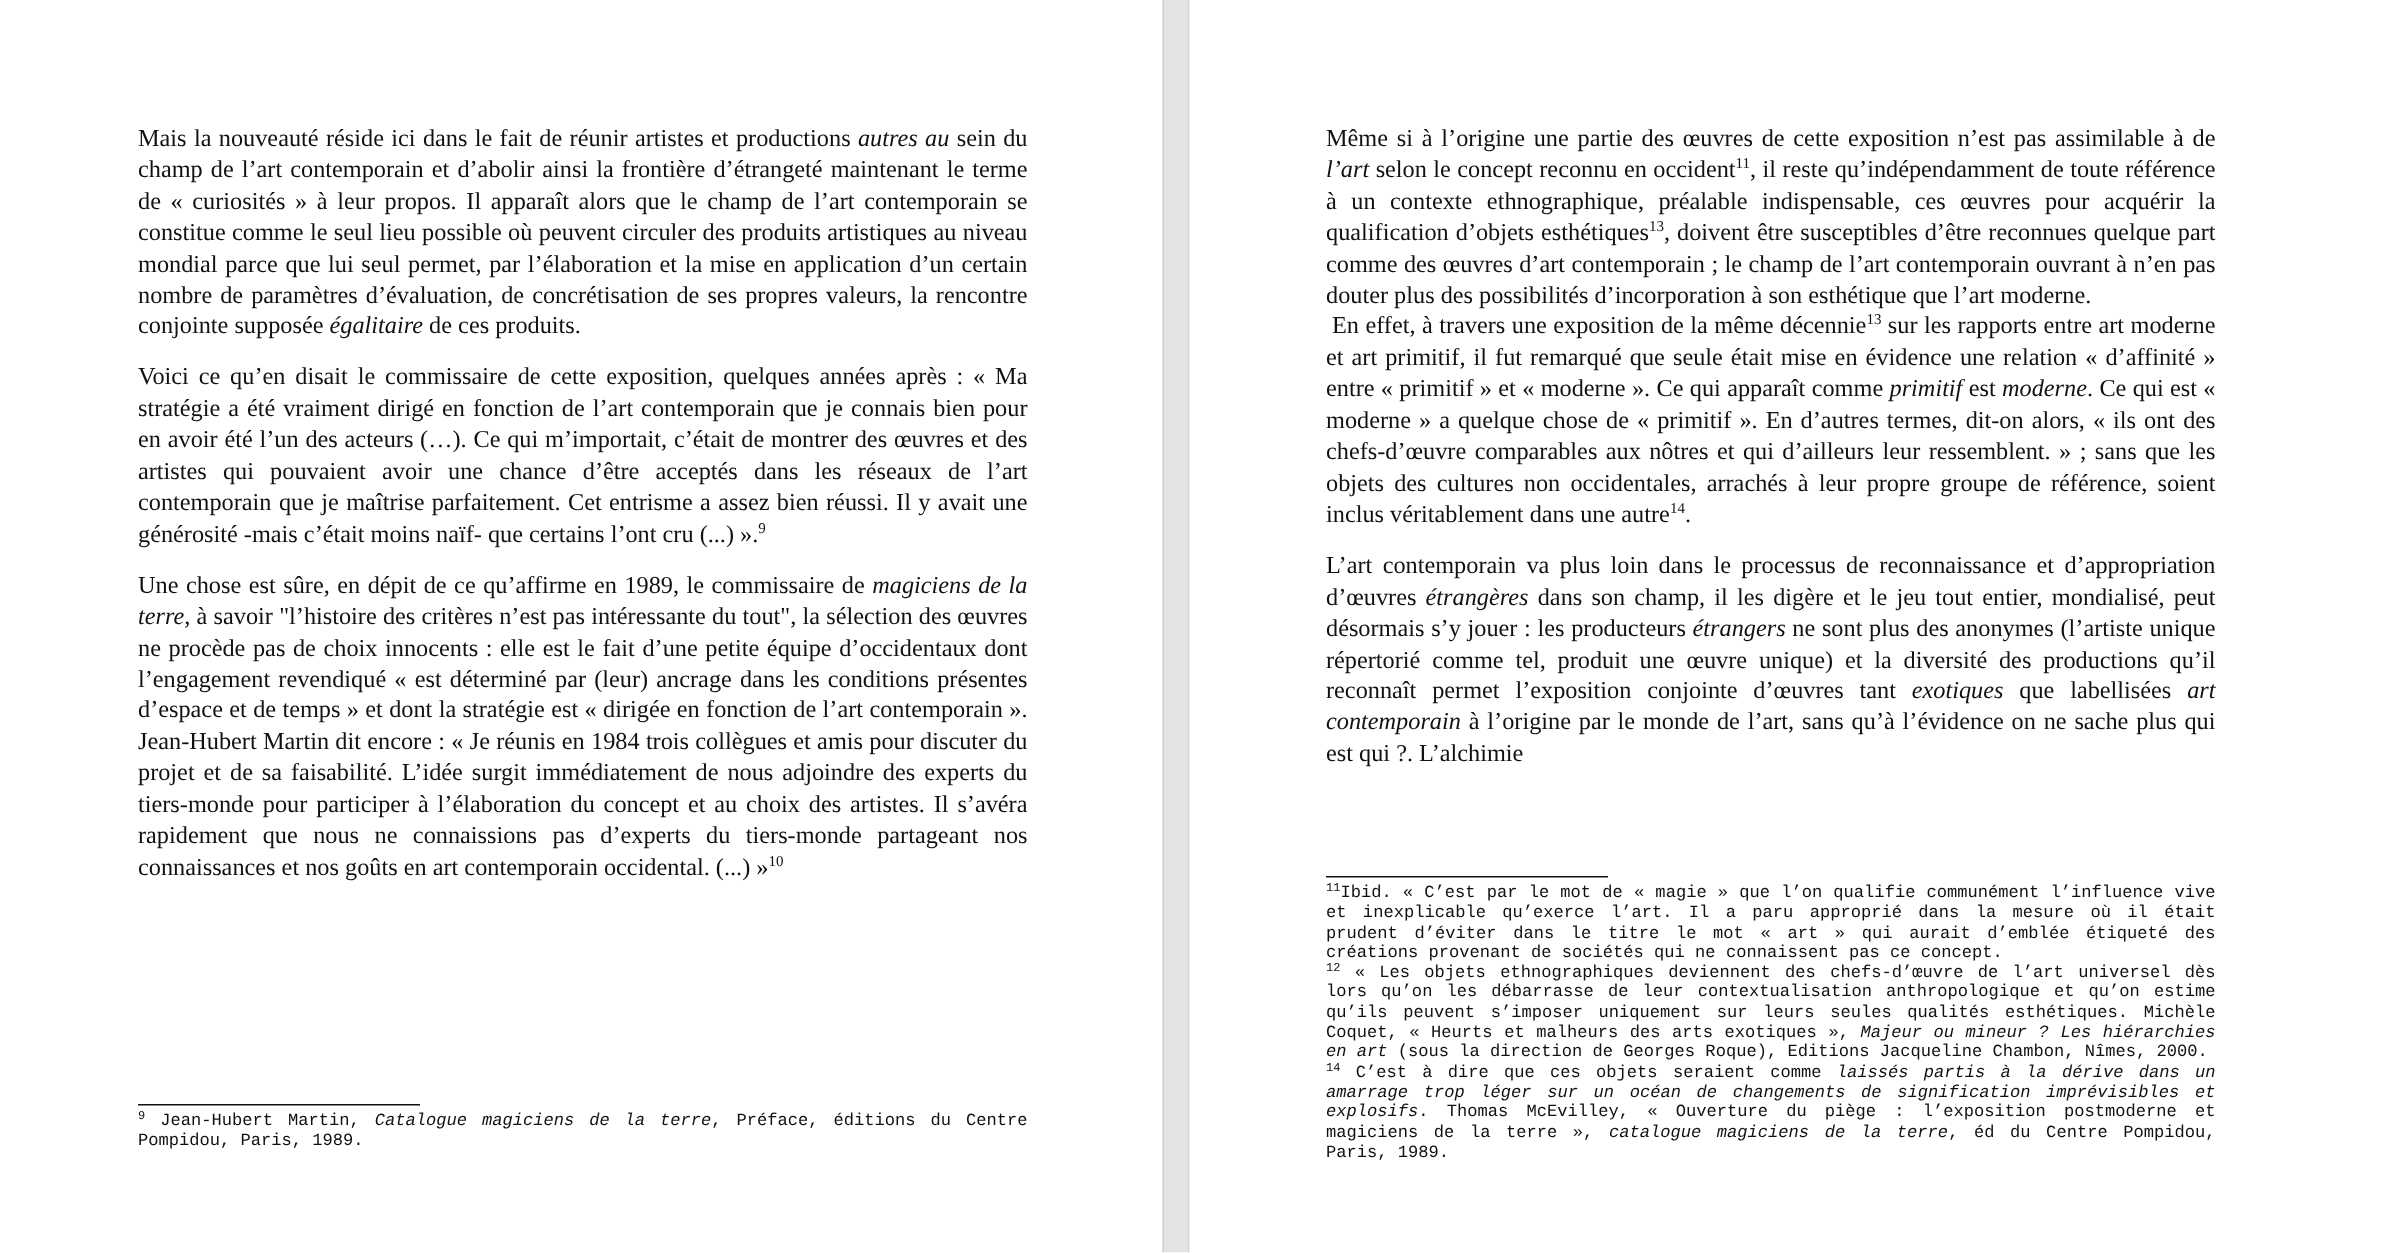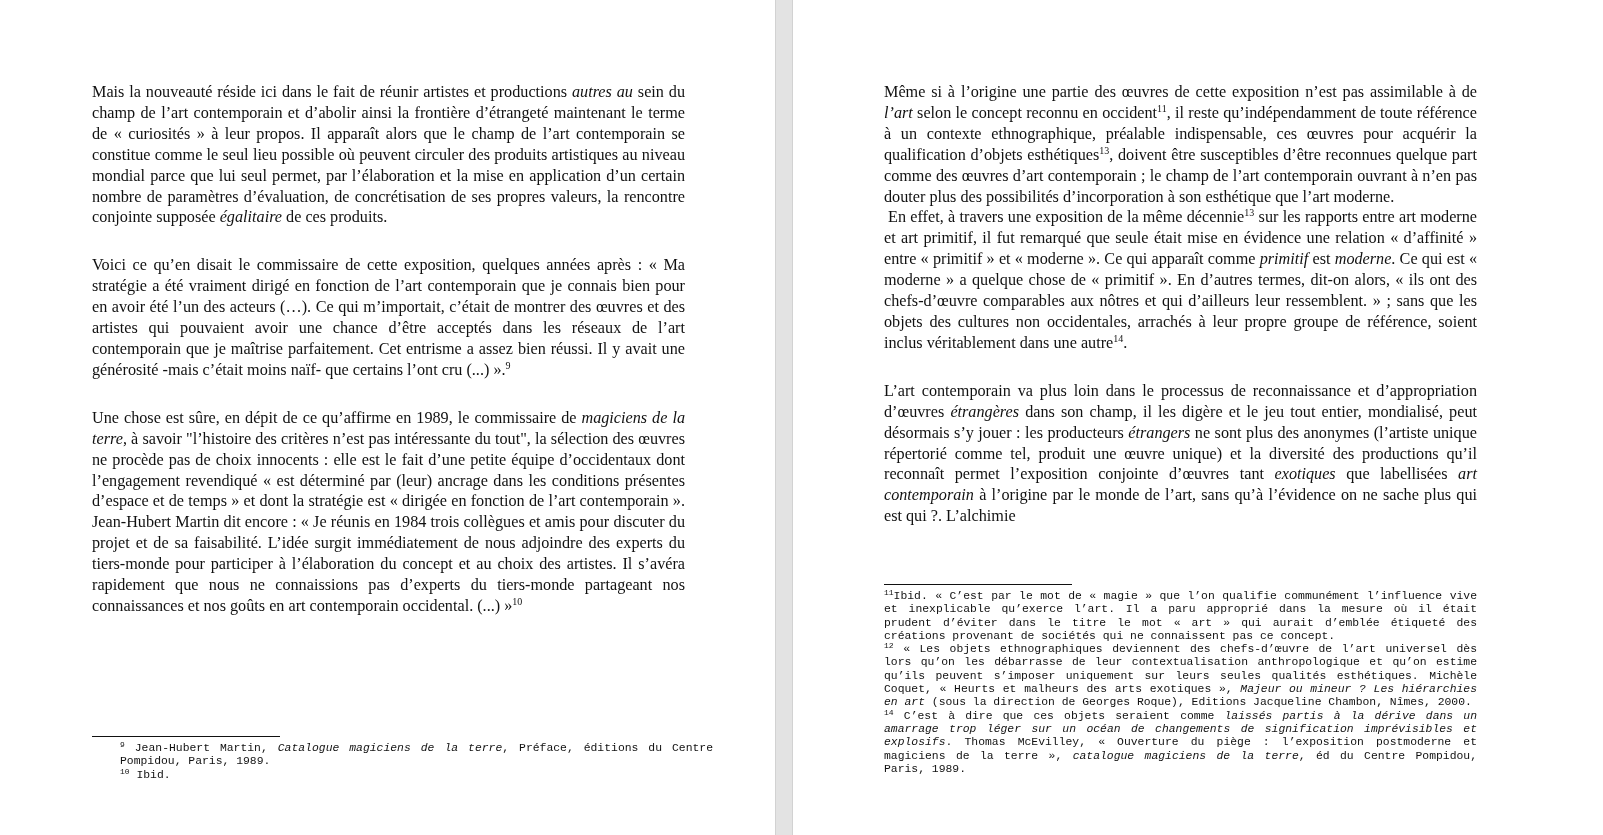--- a/index.html
+++ b/index.html
@@ -25,51 +25,50 @@
   .body-text {
     position: absolute;
     width: 593px;
     font-size: 16.2px;
     line-height: 20.9px;
     text-align: justify;
   }
   #page-left .body-text { left: 92px; top: 82px; }
   #page-right .body-text { left: 91px; top: 82px; }
   .body-text p { margin: 0; }
-  .body-text p.gap { margin-top: 27px; }
+  .body-text p.gap { margin-top: 13px; }
   .body-text p.indent1 { text-indent: 4px; }
   sup { font-size: 10px; line-height: 0; vertical-align: 6px; }
   .fn-rule {
     position: absolute; height: 1px; background: #111; width: 188px;
   }
   #page-left .fn-rule { left: 92px; top: 736px; }
   #page-right .fn-rule { left: 91px; top: 584px; }
   .footnotes {
     position: absolute; width: 593px;
     font-size: 11.4px; line-height: 13.3px; text-align: justify;
   }
-  #page-left .footnotes { left: 92px; top: 742px; margin-left: 28px; }
+  #page-left .footnotes { left: 92px; top: 742px; }
   #page-right .footnotes { left: 91px; top: 590px; }
   .footnotes p { margin: 0; font-family: Liberation Mono, monospace; }
   .footnotes sup { font-size: 8px; vertical-align: 4px; }
   i { font-style: italic; }
 </style>
 </head>
 <body>
 
 <div class="page" id="page-left">
   <div class="body-text">
     <p><span>Mais la nouveauté réside ici dans le fait de réunir artistes et productions </span><i>autres au</i><span> sein du champ de l’art contemporain et d’abolir ainsi la frontière d’étrangeté maintenant le terme de « curiosités » à leur propos. Il apparaît alors que le champ de l’art contemporain se constitue comme le seul lieu possible où peuvent circuler des produits artistiques au niveau mondial parce que lui seul permet, par l’élaboration et la mise en application d’un certain nombre de paramètres d’évaluation, de concrétisation de ses propres valeurs, la rencontre conjointe supposée </span><i>égalitaire</i><span> de ces produits.</span></p>
     <p class="gap"><span>Voici ce qu’en disait le commissaire de cette exposition, quelques années après : « Ma stratégie a été vraiment dirigé en fonction de l’art contemporain que je connais bien pour en avoir été l’un des acteurs (…). Ce qui m’importait, c’était de montrer des œuvres et des artistes qui pouvaient avoir une chance d’être acceptés dans les réseaux de l’art contemporain que je maîtrise parfaitement. Cet entrisme a assez bien réussi. Il y avait une générosité -mais c’était moins naïf- que certains l’ont cru (...) ».</span><sup>9</sup></p>
     <p class="gap"><span>Une chose est sûre, en dépit de ce qu’affirme en 1989, le commissaire de </span><i>magiciens de la terre</i><span>, à savoir "l’histoire des critères n’est pas intéressante du tout", la sélection des œuvres ne procède pas de choix innocents : elle est le fait d’une petite équipe d’occidentaux dont l’engagement revendiqué « est déterminé par (leur) ancrage dans les conditions présentes d’espace et de temps » et dont la stratégie est « dirigée en fonction de l’art contemporain ». Jean-Hubert Martin dit encore : « Je réunis en 1984 trois collègues et amis pour discuter du projet et de sa faisabilité. L’idée surgit immédiatement de nous adjoindre des experts du tiers-monde pour participer à l’élaboration du concept et au choix des artistes. Il s’avéra rapidement que nous ne connaissions pas d’experts du tiers-monde partageant nos connaissances et nos goûts en art contemporain occidental. (...) »</span><sup>10</sup></p>
   </div>
   <div class="fn-rule"></div>
   <div class="footnotes">
     <p><sup>9</sup><span> Jean-Hubert Martin, </span><i>Catalogue magiciens de la terre</i><span>, Préface, éditions du Centre Pompidou, Paris, 1989.</span></p>
-    <p><sup>10</sup><span> Ibid.</span></p>
   </div>
 </div>
 
 <div class="gutter"></div>
 
 <div class="page" id="page-right">
   <div class="body-text">
     <p><span>Même si à l’origine une partie des œuvres de cette exposition n’est pas assimilable à de </span><i>l’art</i><span> selon le concept reconnu en occident</span><sup>11</sup><span>, il reste qu’indépendamment de toute référence à un contexte ethnographique, préalable indispensable, ces œuvres pour acquérir la qualification d’objets esthétiques</span><sup>13</sup><span>, doivent être susceptibles d’être reconnues quelque part comme des œuvres d’art contemporain ; le champ de l’art contemporain ouvrant à n’en pas douter plus des possibilités d’incorporation à son esthétique que l’art moderne.</span></p>
     <p class="indent1"><span>En effet, à travers une exposition de la même décennie</span><sup>13</sup><span> sur les rapports entre art moderne et art primitif, il fut remarqué que seule était mise en évidence une relation « d’affinité » entre « primitif » et « moderne ». Ce qui apparaît comme </span><i>primitif</i><span> est  </span><i>moderne</i><span>. Ce qui est « moderne » a quelque chose de « primitif ». En d’autres termes, dit-on alors, « ils ont des chefs-d’œuvre comparables aux nôtres et qui d’ailleurs leur ressemblent. » ; sans que les objets des cultures non occidentales, arrachés à leur propre groupe de référence, soient inclus véritablement dans une autre</span><sup>14</sup><span>.</span></p>
     <p class="gap"><span>L’art contemporain va plus loin dans le processus de reconnaissance et d’appropriation d’œuvres </span><i>étrangères</i><span> dans son champ, il les digère et le jeu tout entier, mondialisé, peut désormais s’y jouer : les producteurs </span><i>étrangers</i><span> ne sont plus des anonymes (l’artiste unique répertorié comme tel, produit une œuvre unique) et la diversité des productions qu’il reconnaît permet l’exposition conjointe d’œuvres tant </span><i>exotiques</i><span> que labellisées </span><i>art contemporain</i><span> à l’origine par le monde de l’art, sans qu’à l’évidence on ne sache plus qui est qui ?. L’alchimie</span></p>

